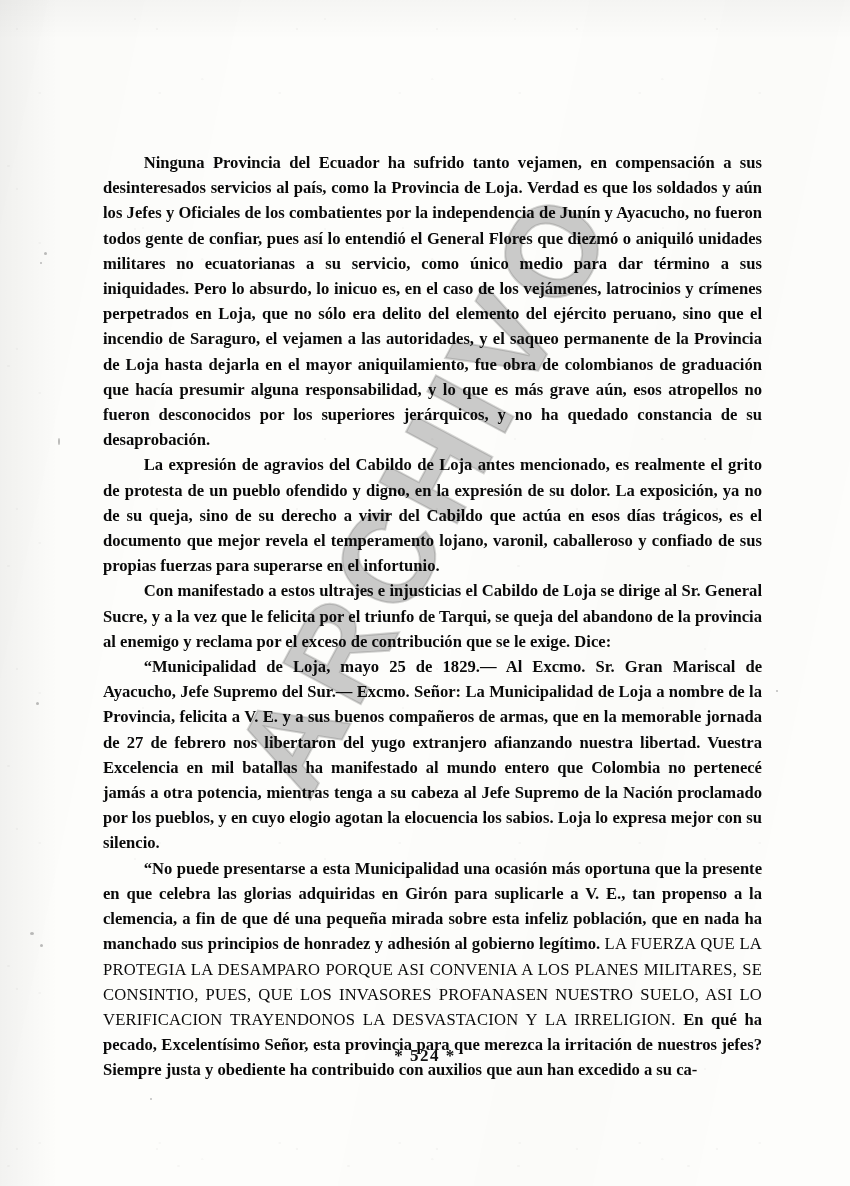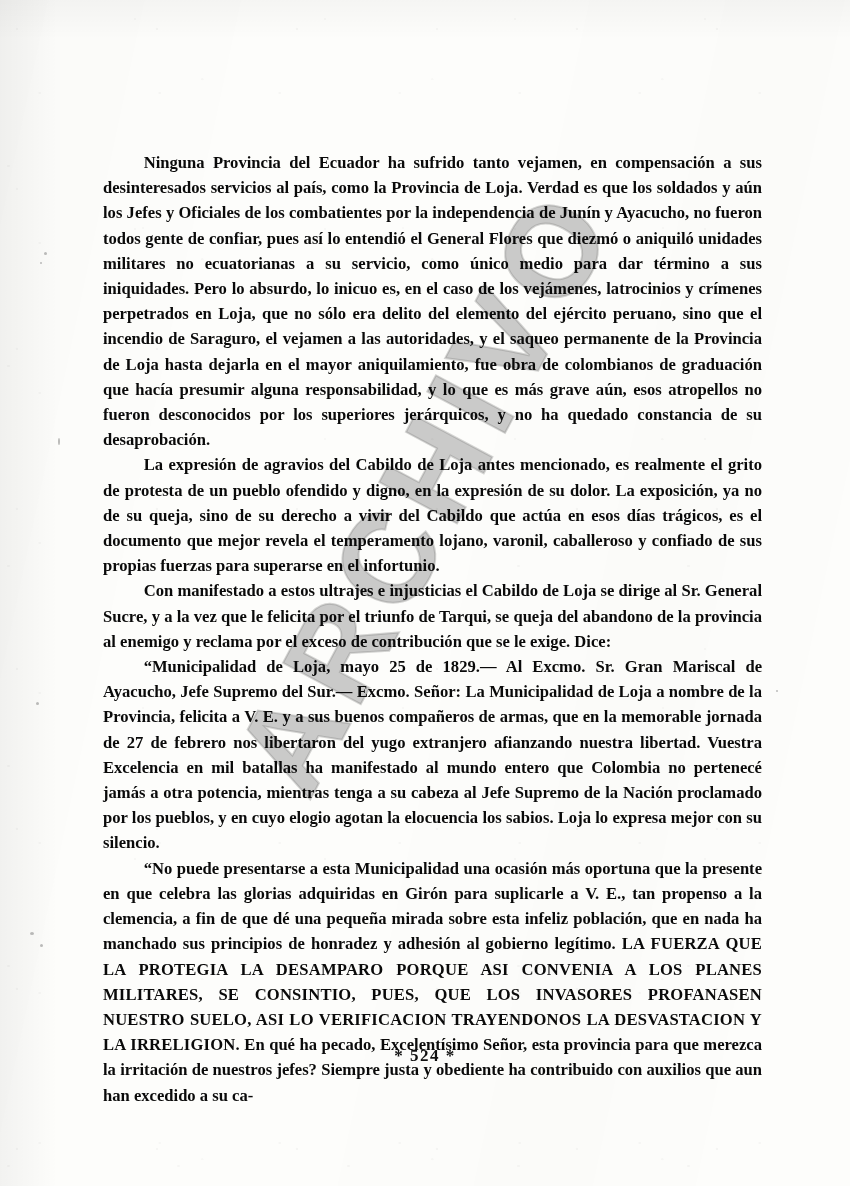--- a/index.html
+++ b/index.html
@@ -94,21 +94,21 @@
     text-align: justify;
     text-justify: inter-word;
     font-weight: 600;
   }
   #text-block p {
     margin: 0;
     text-indent: 2.45em;
     text-align: justify;
   }
   #text-block p .caps {
-    font-weight: 700;
+    font-weight: 400;
     letter-spacing: .2px;
   }
 
   #page-footer {
     position: absolute;
     left: 0;
     right: 0;
     top: 1046px;
     z-index: 3;
     text-align: center;

